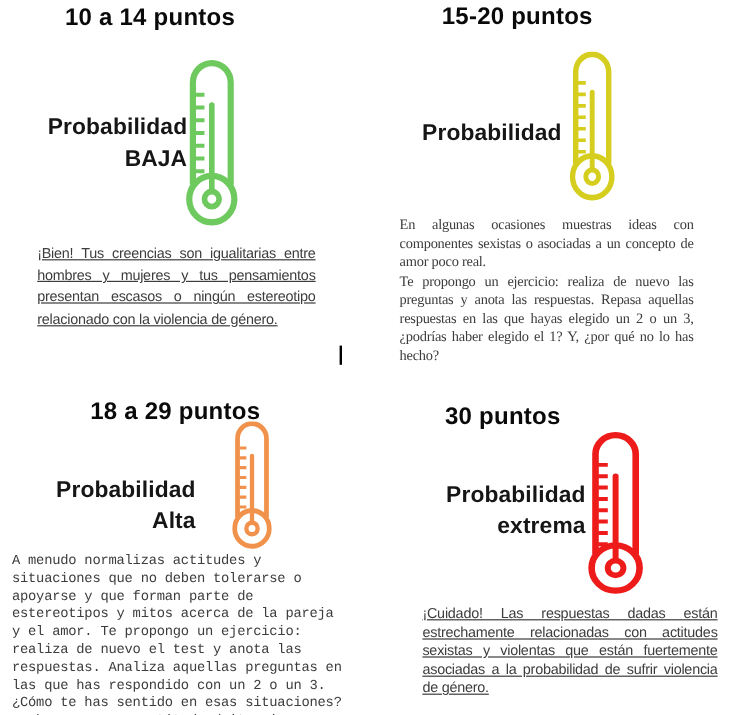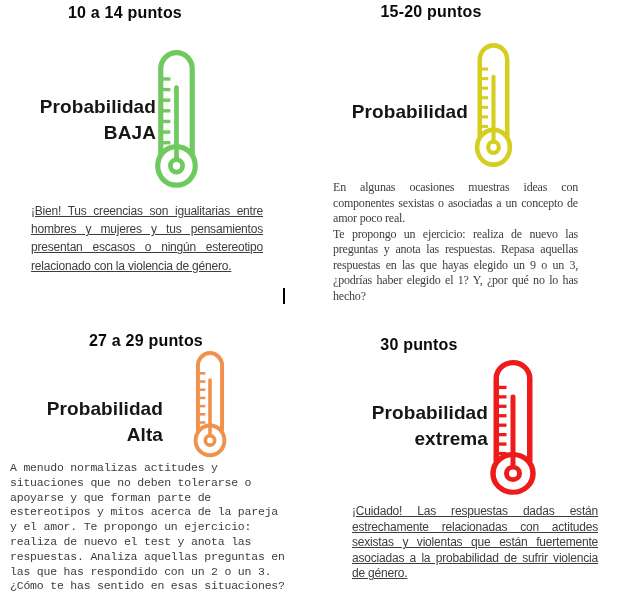--- a/index.html
+++ b/index.html
@@ -5,21 +5,21 @@
   html,body{margin:0;padding:0;background:#ffffff;}
   .canvas{
     position:relative;
     width:617px;height:596px;
     background:#ffffff;
     font-family:"Liberation Sans","DejaVu Sans",sans-serif;
     overflow:hidden;
   }
   .abs{position:absolute;}
   .points-title{
-    font-size:16px;font-weight:bold;color:#0a0a0a;
+    font-size:20px;font-weight:bold;color:#0a0a0a;
     text-align:center;letter-spacing:0.2px;
   }
   .prob-label{
     font-size:19px;font-weight:bold;color:#161616;
     text-align:right;line-height:26px;letter-spacing:0.1px;
   }
   .body-text{
     font-size:12px;color:#3d3d3d;letter-spacing:-0.2px;
   }
   .just{text-align:justify;}
@@ -98,26 +98,26 @@
           <line x1="21" y1="104" x2="37" y2="104"></line>
             <line x1="21" y1="126" x2="37" y2="126"></line>
           <line x1="21" y1="148" x2="37" y2="148"></line>
             <line x1="21" y1="170" x2="37" y2="170"></line>
           <line x1="21" y1="192" x2="37" y2="192"></line>
         </g>
       </svg>
     </div>
     <div class="abs body-text just q2-body">
       <p>En algunas ocasiones muestras ideas con componentes sexistas o asociadas a un concepto de amor poco real.</p>
-      <p>Te propongo un ejercicio: realiza de nuevo las preguntas y anota las respuestas. Repasa aquellas respuestas en las que hayas elegido un 9 o un 3, ¿podrías haber elegido el 1? Y, ¿por qué no lo has hecho?</p>
+      <p>Te propongo un ejercicio: realiza de nuevo las preguntas y anota las respuestas. Repasa aquellas respuestas en las que hayas elegido un 2 o un 3, ¿podrías haber elegido el 1? Y, ¿por qué no lo has hecho?</p>
     </div>
   </section>
 
   <section>
-    <div class="abs points-title q3-title">27 a 29 puntos</div>
+    <div class="abs points-title q3-title">18 a 29 puntos</div>
     <div class="abs prob-label q3-label">
       <div>Probabilidad</div>
       <div>Alta</div>
     </div>
     <div class="abs q3-thermo" style="color: rgb(240, 146, 75);">
       <svg class="thermo" viewBox="0 0 100 290" preserveAspectRatio="none" aria-hidden="true">
         <path d="M16.5,215 L16.5,39 A33.5,33.5 0 0 1 83.5,39 L83.5,215" fill="none" stroke="currentColor" stroke-width="11"></path>
         <circle cx="50" cy="240" r="40" fill="none" stroke="currentColor" stroke-width="11"></circle>
         <circle cx="50" cy="240" r="13" fill="none" stroke="currentColor" stroke-width="10"></circle>
         <line x1="50" y1="78" x2="50" y2="222" stroke="currentColor" stroke-width="10" stroke-linecap="round"></line>

